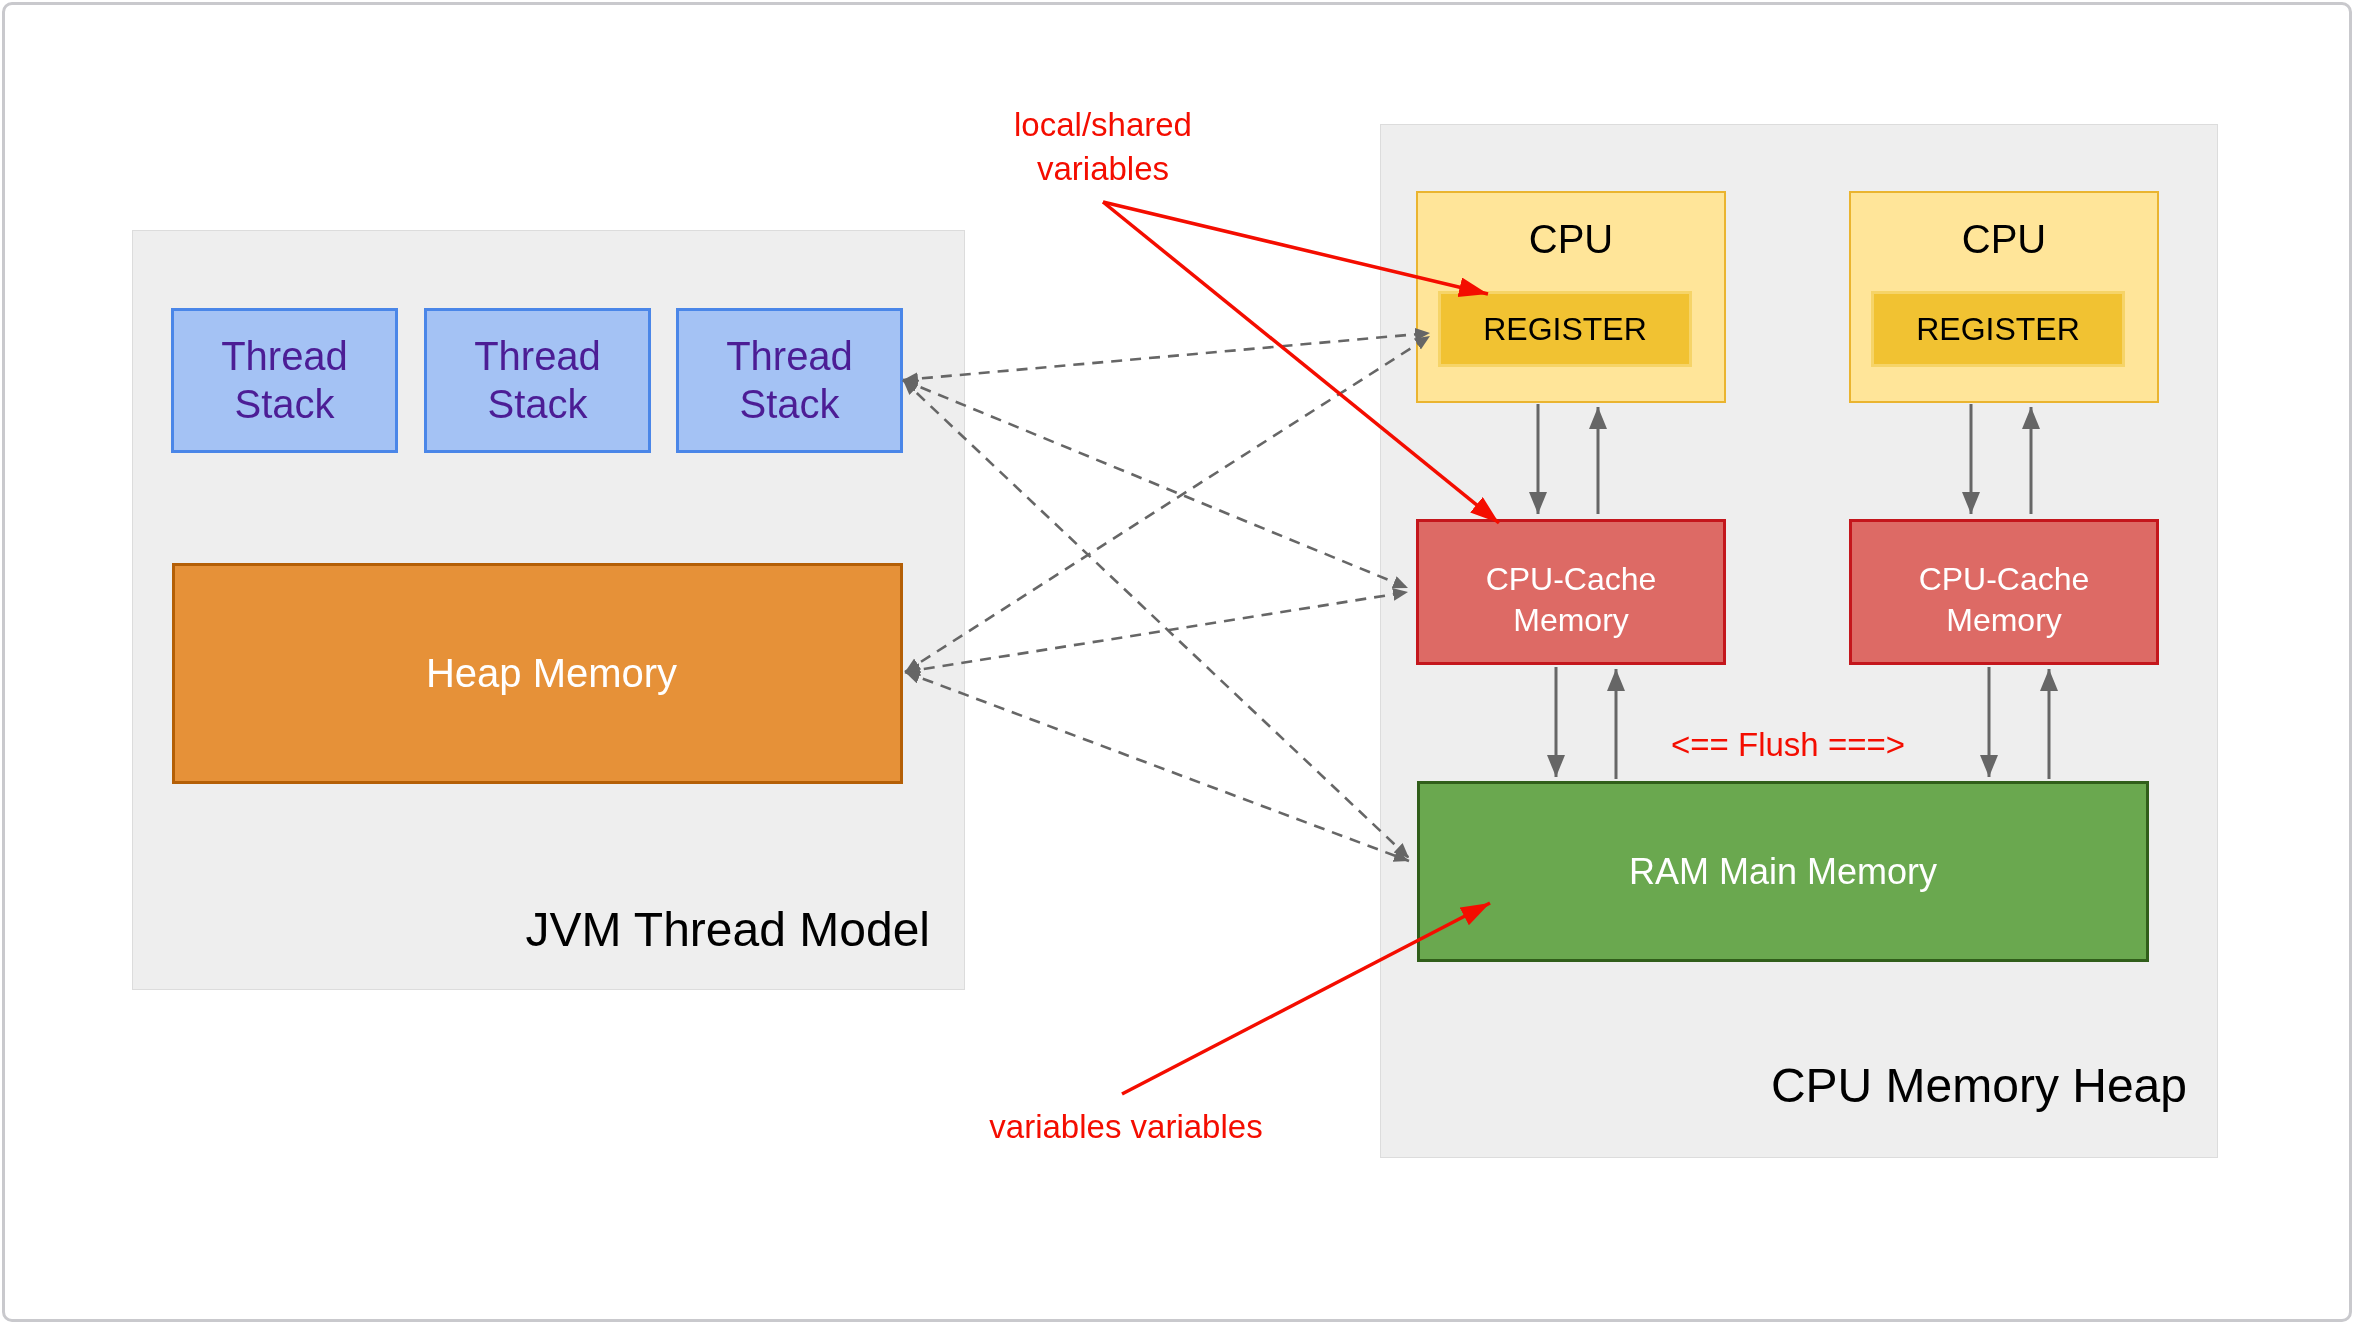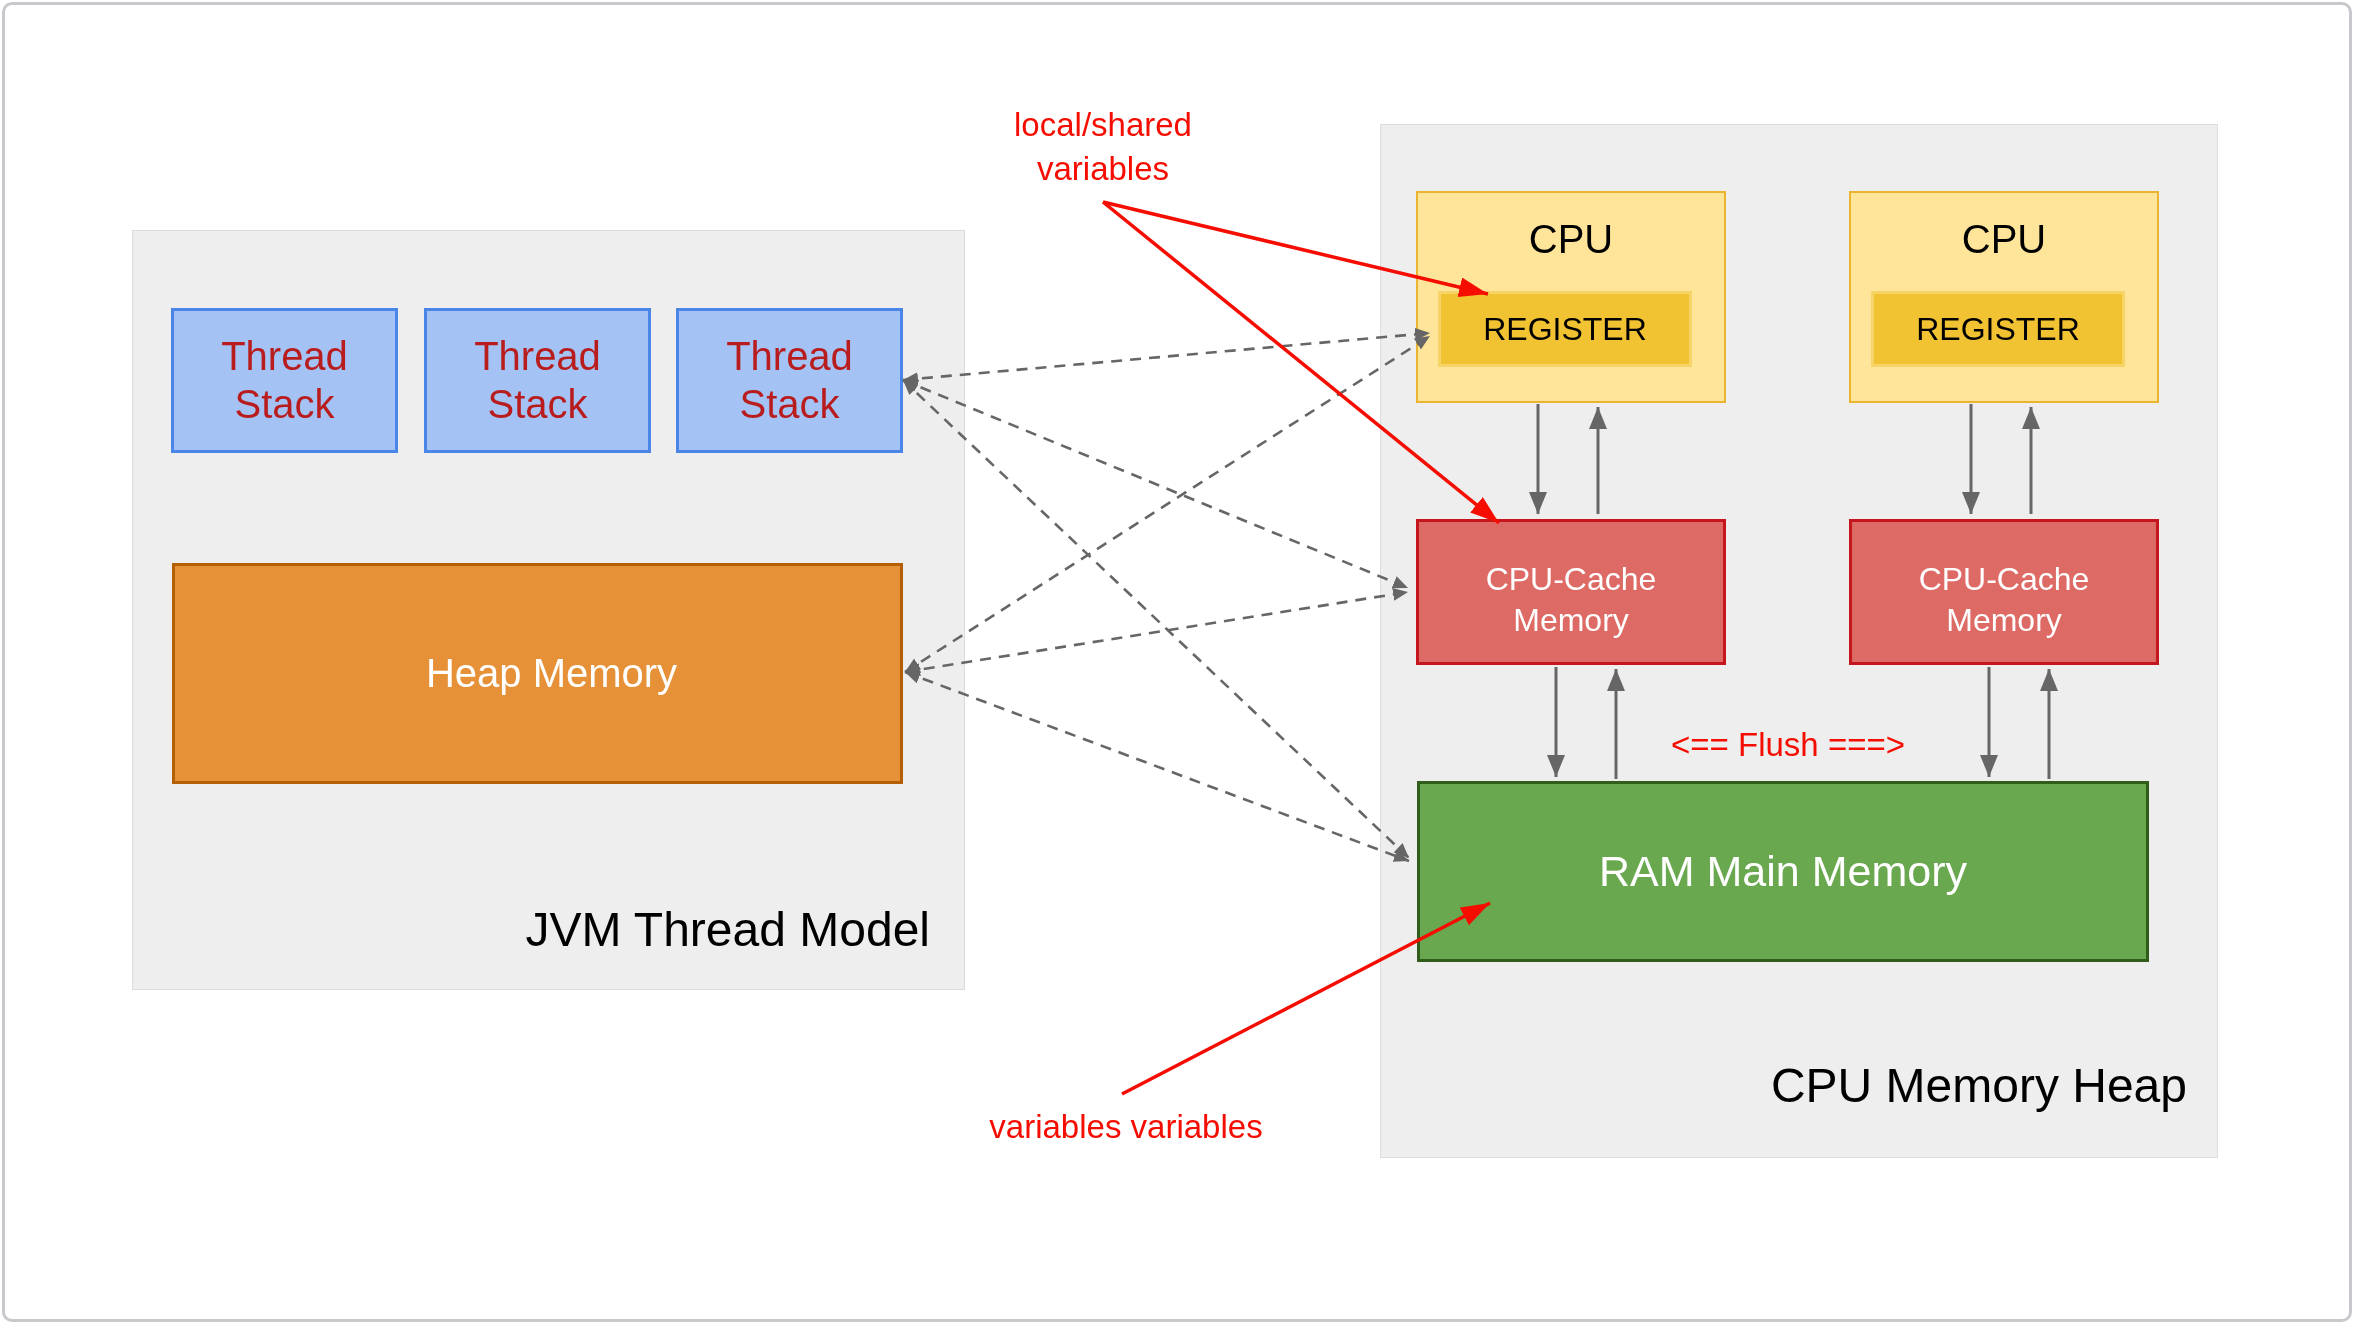--- a/index.html
+++ b/index.html
@@ -14,21 +14,21 @@
   .container{
     position:absolute;background:var(--container-fill);
     border:1px solid var(--container-border);
   }
   .box{
     position:absolute;display:flex;align-items:center;justify-content:center;
     text-align:center;box-sizing:border-box;
   }
   .ts{
     background:var(--thread-stack-fill);border:3px solid var(--thread-stack-border);
-    font-size:40px;color:#b91c1c;line-height:1.18;
+    font-size:40px;color:#4c1d95;line-height:1.18;
   }
   .ts span{display:block;width:150px;}
   .heap{
     background:var(--heap-fill);border:3px solid var(--heap-border);
     color:#fff;font-size:40px;
   }
   .cpu{
     background:var(--cpu-fill);border:2px solid var(--cpu-border);
     display:block;
   }
@@ -41,21 +41,21 @@
     display:flex;align-items:center;justify-content:center;
     font-size:32px;color:#000;box-sizing:border-box;
   }
   .cache{
     background:var(--cache-fill);border:3px solid var(--cache-border);
     color:#fff;font-size:32px;line-height:1.28;
   }
   .cache span{display:block;width:210px;margin-top:15px;}
   .ram{
     background:var(--ram-fill);border:3px solid var(--ram-border);
-    color:#fff;font-size:43px;
+    color:#fff;font-size:36px;
   }
   .model-title{
     position:absolute;font-size:48px;color:#000;text-align:right;
   }
   .annotation{
     position:absolute;color:var(--annotation-red);font-size:33px;
     text-align:center;line-height:1.32;
   }
   #connector-layer{
     position:absolute;left:0;top:0;width:2354px;height:1324px;

